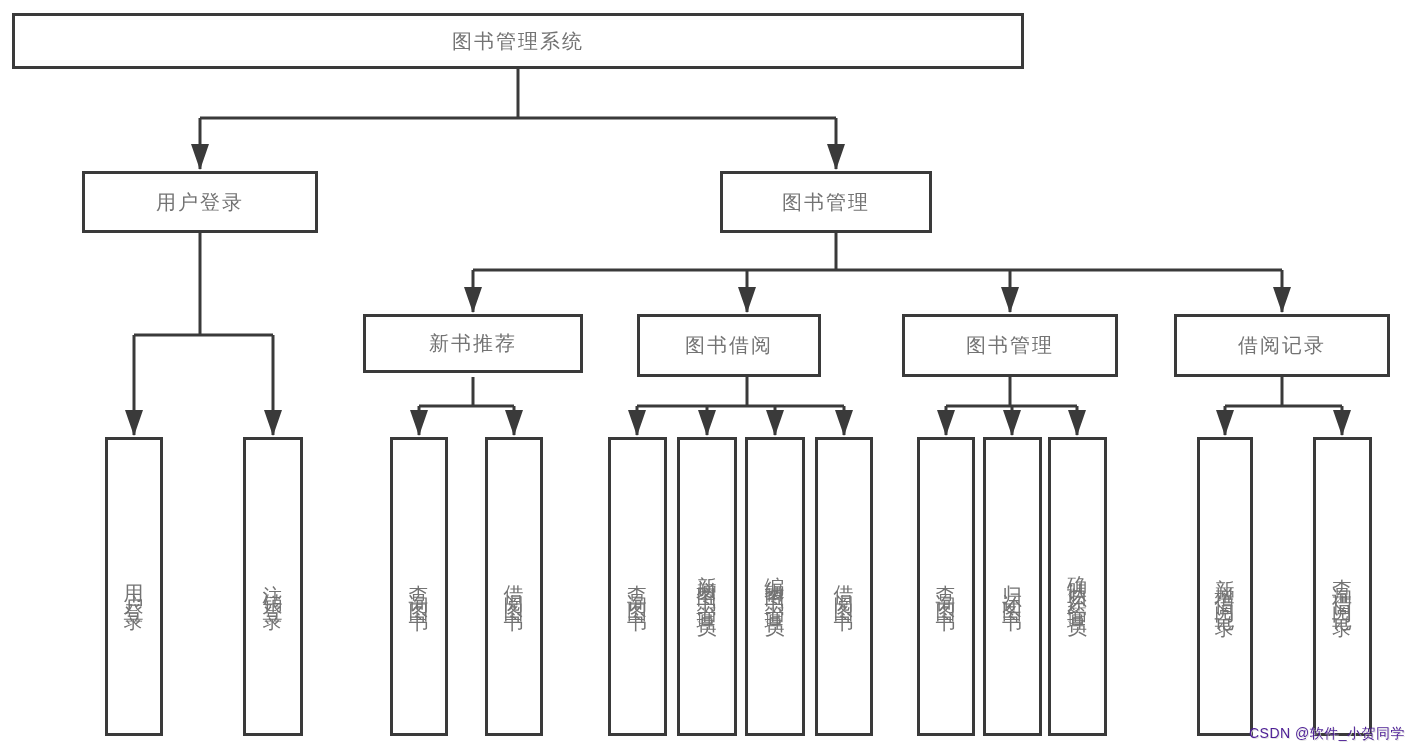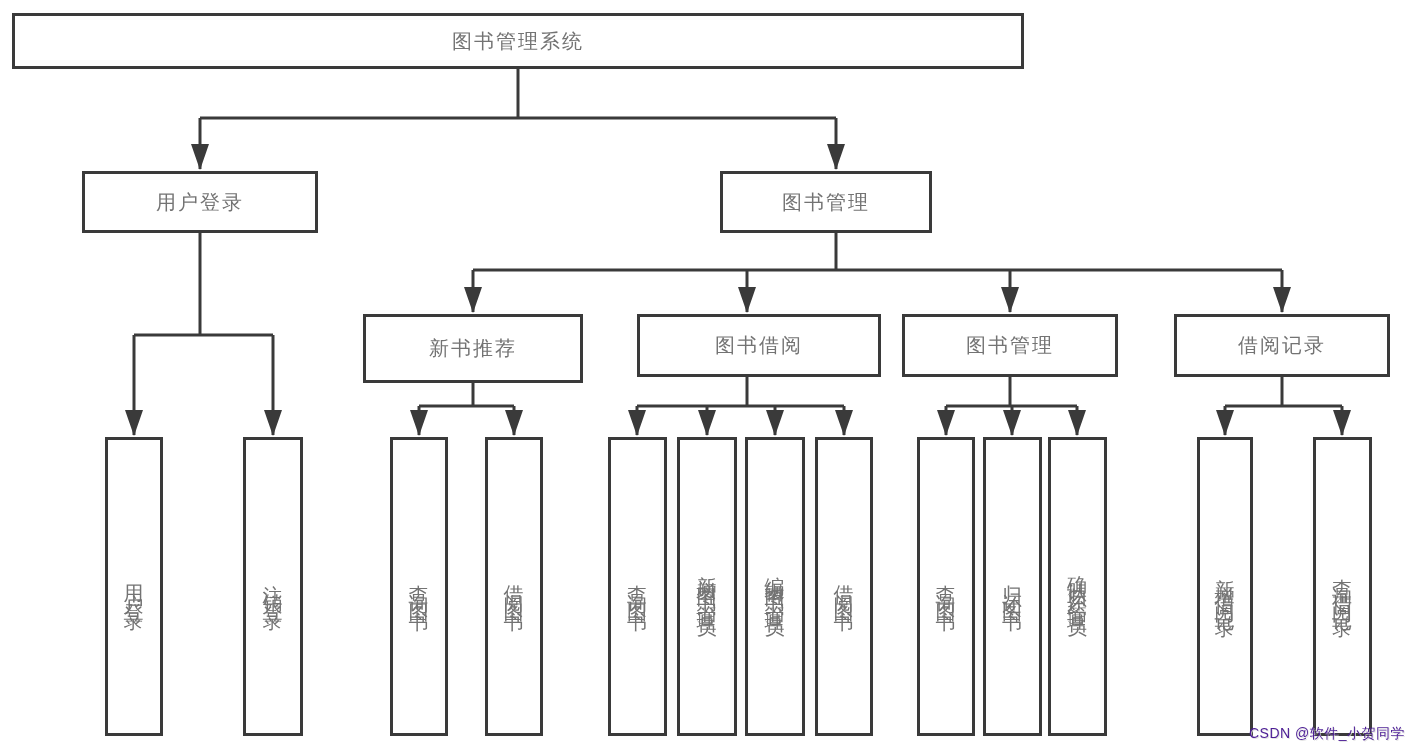--- a/index.html
+++ b/index.html
@@ -106,24 +106,24 @@
     <span class="lbl">图书管理系统</span>
   </div>
 
   <div class="box" style="left:82px; top:171px; width:236px; height:62px;">
     <span class="lbl">用户登录</span>
   </div>
   <div class="box" style="left:720px; top:171px; width:212px; height:62px;">
     <span class="lbl">图书管理</span>
   </div>
 
-  <div class="box" style="left:363px; top:314px; width:220px; height:69px;">
+  <div class="box" style="left:363px; top:314px; width:220px; height:59px;">
     <span class="lbl">新书推荐</span>
   </div>
-  <div class="box" style="left:637px; top:314px; width:244px; height:63px;">
+  <div class="box" style="left:637px; top:314px; width:184px; height:63px;">
     <span class="lbl">图书借阅</span>
   </div>
   <div class="box" style="left:902px; top:314px; width:216px; height:63px;">
     <span class="lbl">图书管理</span>
   </div>
   <div class="box" style="left:1174px; top:314px; width:216px; height:63px;">
     <span class="lbl">借阅记录</span>
   </div>
 
   <div class="box vbox" style="left:105px; top:437px; width:58px; height:299px;">

